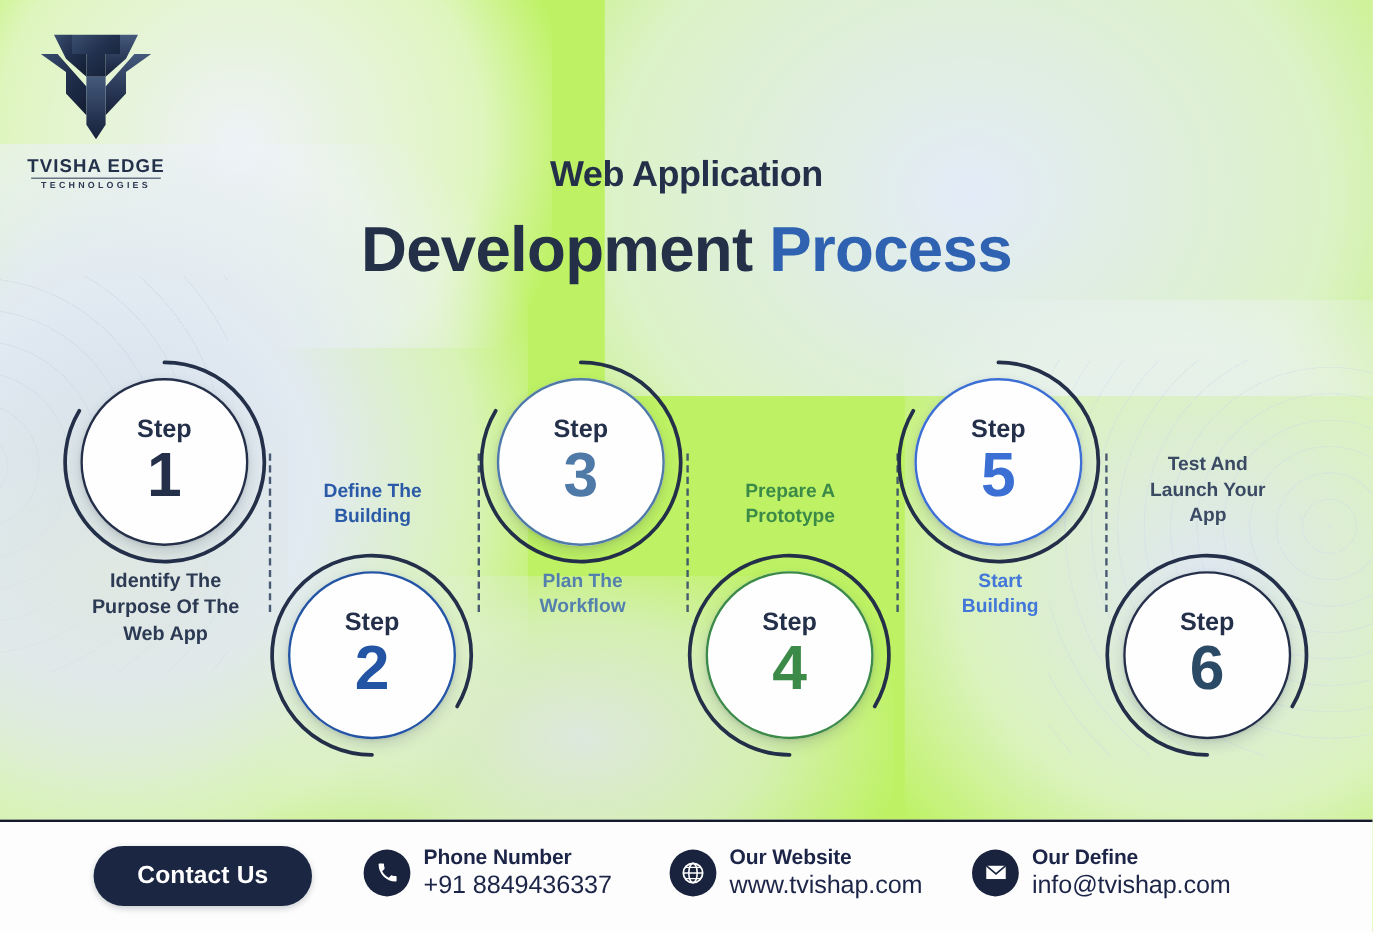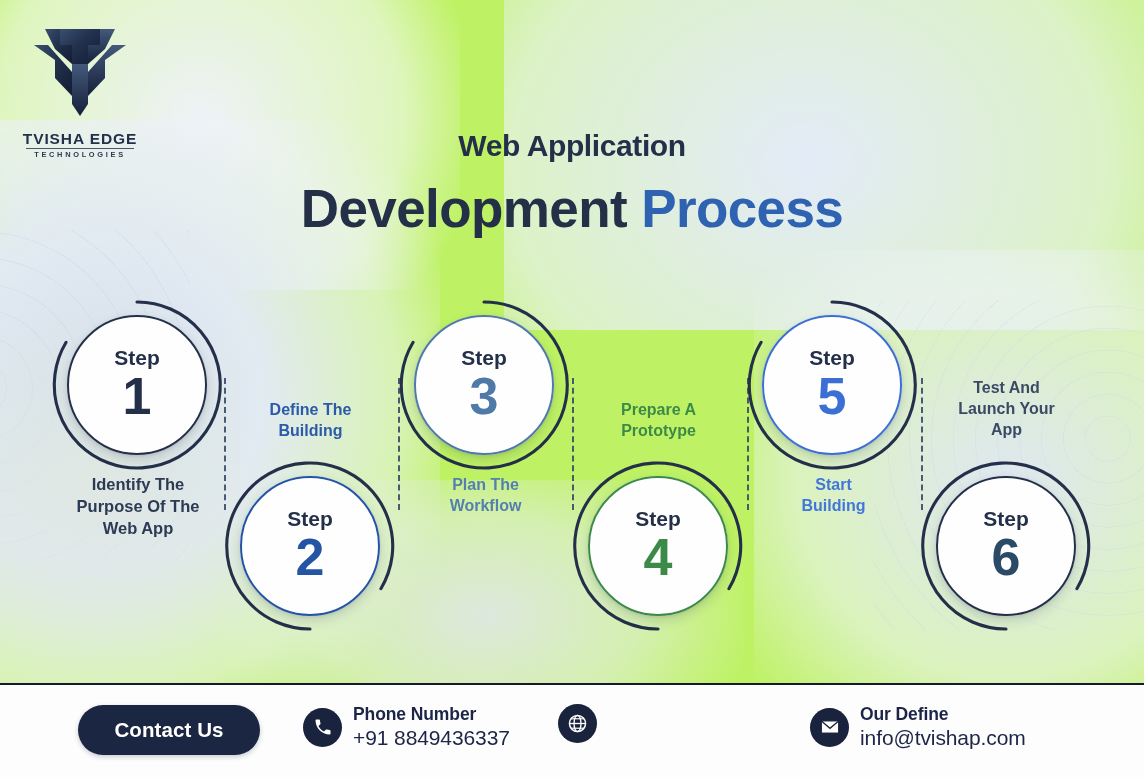--- a/index.html
+++ b/index.html
@@ -316,20 +316,24 @@
   <div class="fitem" style="left:558px;">
     <div class="fic">
       <svg width="21" height="21" viewBox="0 0 24 24">
         <circle cx="12" cy="12" r="9.2" fill="none" stroke="#ffffff" stroke-width="1.7"></circle>
         <ellipse cx="12" cy="12" rx="4" ry="9.2" fill="none" stroke="#ffffff" stroke-width="1.5"></ellipse>
         <line x1="2.8" y1="12" x2="21.2" y2="12" stroke="#ffffff" stroke-width="1.5"></line>
         <line x1="4.3" y1="6.6" x2="19.7" y2="6.6" stroke="#ffffff" stroke-width="1.3"></line>
         <line x1="4.3" y1="17.4" x2="19.7" y2="17.4" stroke="#ffffff" stroke-width="1.3"></line>
       </svg>
     </div>
+    <div class="ftxt">
+      <span class="t1">Our Website</span>
+      <span class="t2">www.tvishap.com</span>
+    </div>
   </div>
 
   <div class="fitem" style="left:810px;">
     <div class="fic">
       <svg width="22" height="22" viewBox="0 0 24 24">
         <rect x="2.6" y="5.4" width="18.8" height="13.2" fill="#ffffff" stroke="#19233d" stroke-width="1.1"></rect>
         <path d="M2.6 5.4 L12 13.4 L21.4 5.4" fill="none" stroke="#19233d" stroke-width="1.4"></path>
       </svg>
     </div>
     <div class="ftxt">

